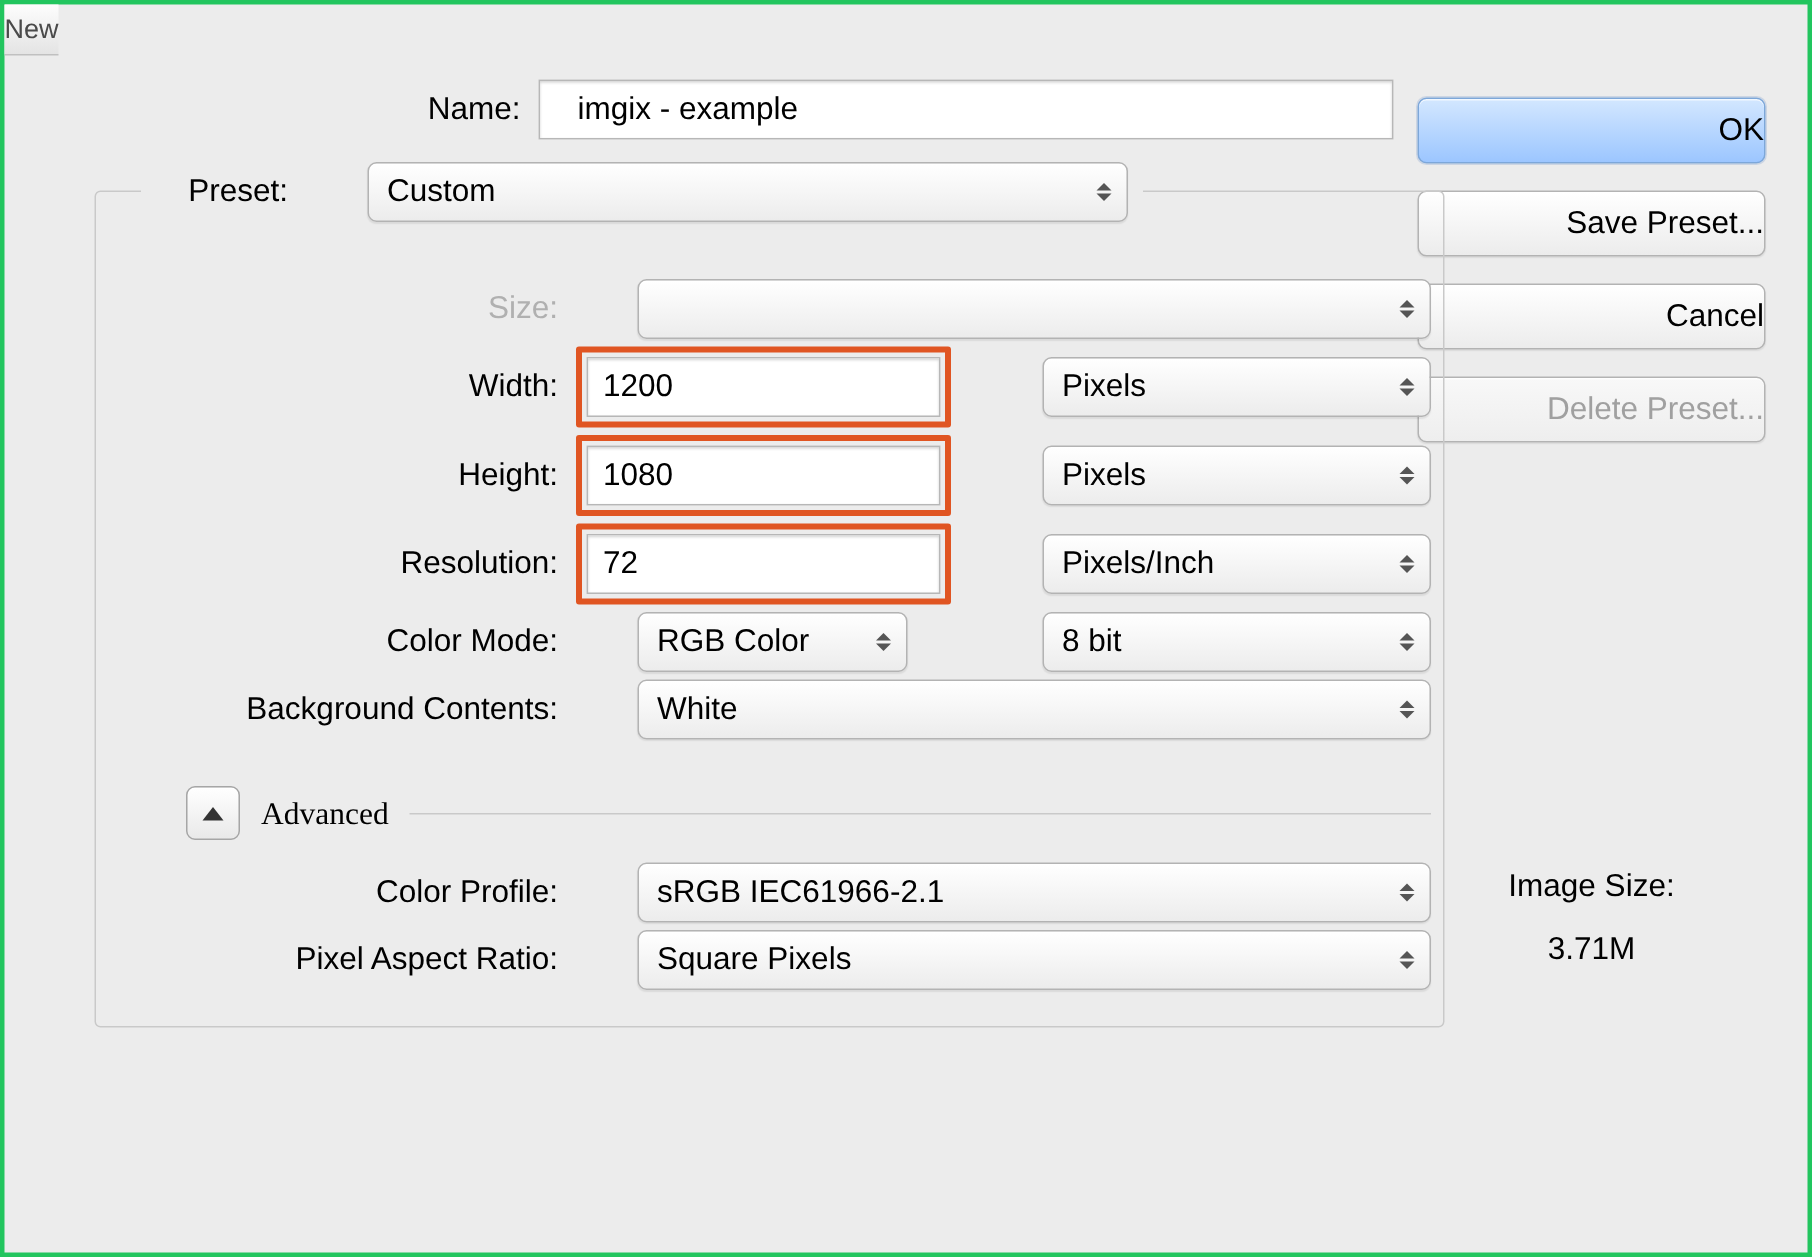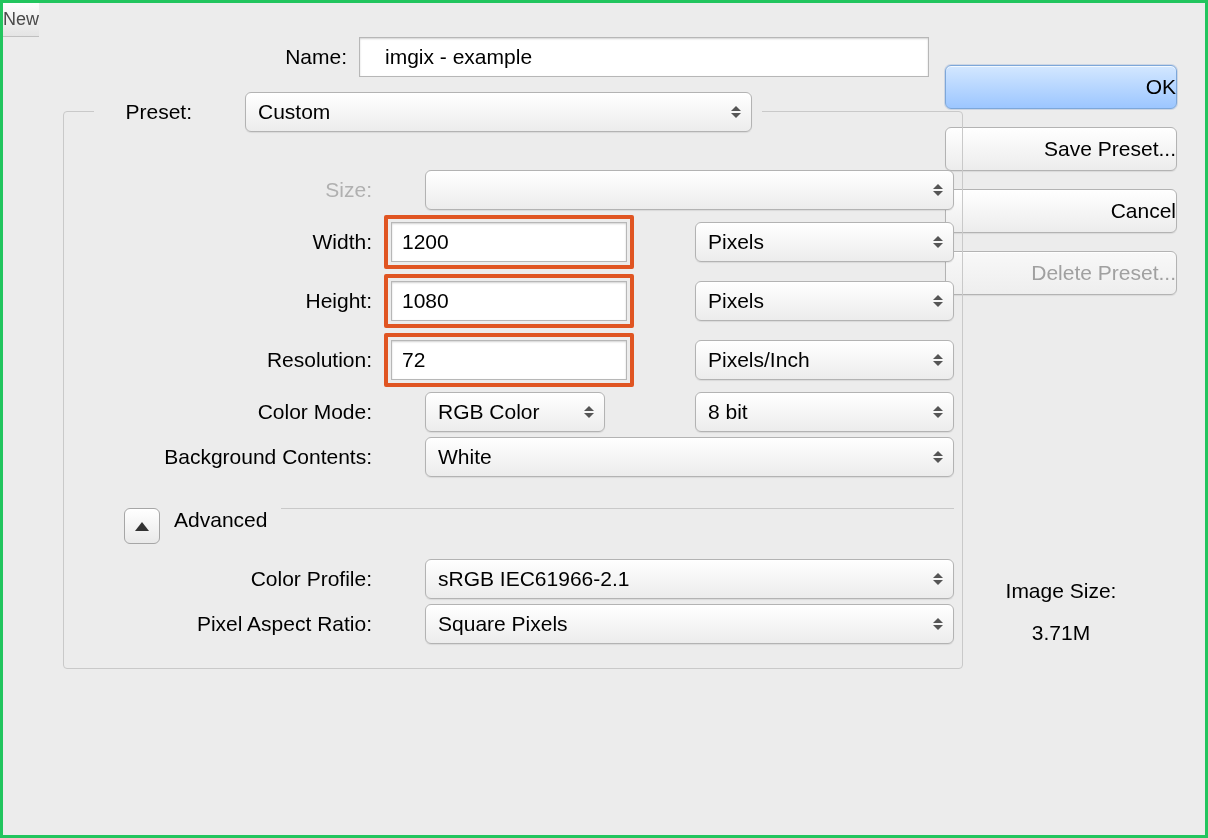--- a/index.html
+++ b/index.html
@@ -127,21 +127,21 @@
   .popup .stepper .tri {
     width: 0; height: 0;
     border-left: 5px solid transparent;
     border-right: 5px solid transparent;
   }
   .tri.up { border-bottom: 5px solid #555; }
   .tri.down { border-top: 5px solid #555; }
   .form-area {
     position: absolute;
     left: 24px;
-    top: 8px;
+    top: 24px;
     width: 900px;
   }
   
   .name-row {
     display: grid;
     grid-template-columns: 296px 570px;
     align-items: center;
     margin-top: 26px;
     margin-bottom: 34px;
   }
@@ -167,23 +167,24 @@
   .grid {
     display: grid;
     grid-template-columns: 300px 250px 20px 300px;
     row-gap: 5px;
     align-items: center;
   }
   .grid .full { grid-column: 2 / span 3; }
   .advanced-row {
     grid-column: 1 / span 4;
     display: flex;
-    align-items: flex-start;
+    align-items: center;
     gap: 14px;
     margin: 26px 0 10px 40px;
+    font-family: Liberation Serif, serif;
   }
   .disc-btn {
     width: 36px; height: 36px;
     border-radius: 6px;
     border: 1px solid #a6a6a6;
     background: linear-gradient(#ffffff, #e9e9e9);
     display: flex; align-items: center; justify-content: center;
     cursor: pointer;
     box-shadow: 0 1px 0 rgba(255,255,255,0.8) inset;
   }

